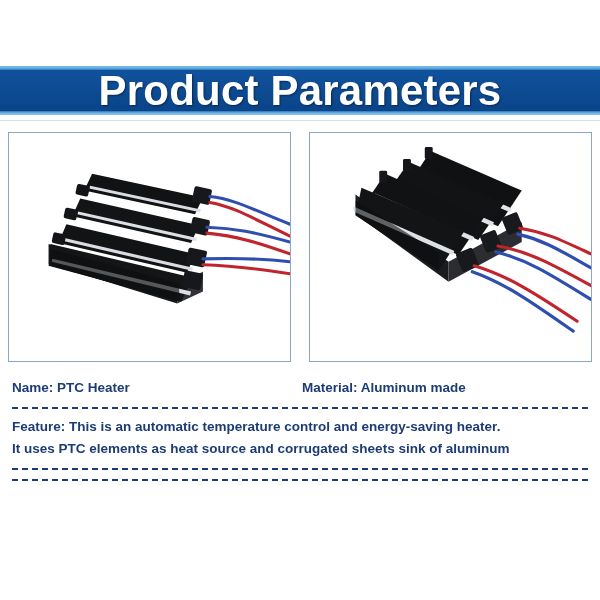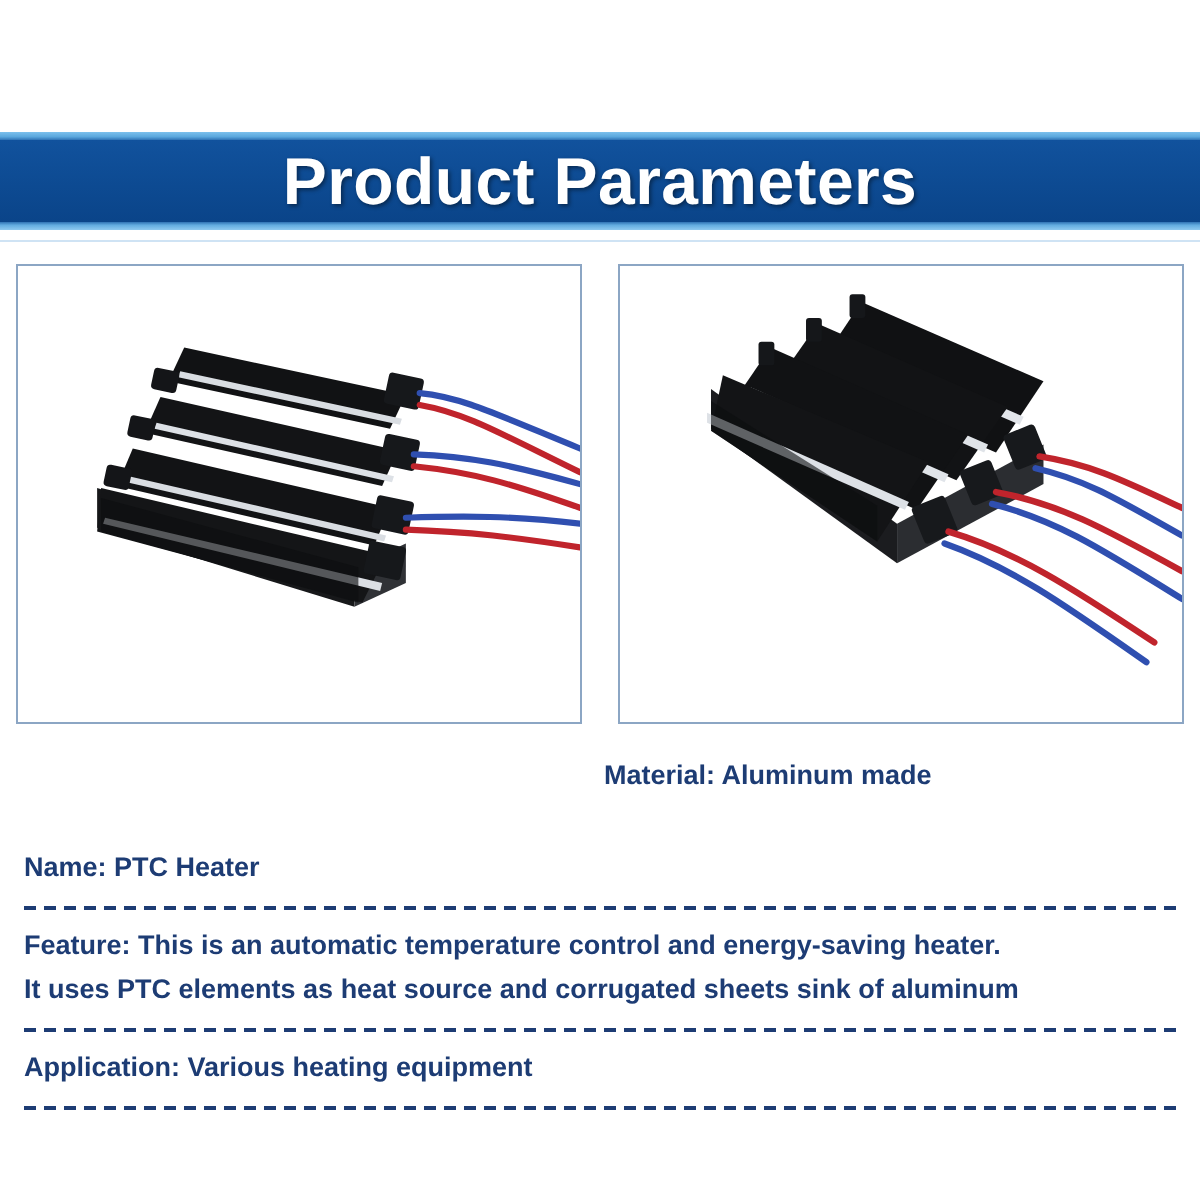--- a/index.html
+++ b/index.html
@@ -48,21 +48,21 @@
     background: linear-gradient(to bottom, #7cc0ec 0%, #5aa7dd 60%, #2e72b4 100%);
   }
   .banner-edge-bottom {
     position: absolute; left: 0; right: 0; bottom: 0; height: 4px;
     background: linear-gradient(to top, #8ec9f0 0%, #63ace0 60%, #2e72b4 100%);
   }
   .banner-title {
     position: relative;
     z-index: 3;
     color: #ffffff;
-    font-size: 33px;
+    font-size: 42px;
     font-weight: bold;
     letter-spacing: 0.2px;
     text-shadow: 1px 1px 2px rgba(0,0,0,0.45);
     line-height: 49px;
     text-align: center;
     width: 100%;
   }
 
   
   .sub-rule { height: 1px; background: #cfe3f4; margin-top: 5px; }
@@ -92,21 +92,21 @@
     color: #1d3c74;
   }
   .spec-line {
     font-size: 13.5px;
     font-weight: bold;
     color: #1d3c74;
     line-height: 20px;
     white-space: nowrap;
   }
   .spec-row-inline { display: flex; }
-  .spec-row-inline .col-left { width: 290px; flex: none; margin-top: 46px; }
+  .spec-row-inline .col-left { width: 290px; flex: none; }
 
   .dashed {
     height: 0;
     border-top: 2px dashed #1d3c74;
     margin: 9px 0 8px 0;
   }
   .para .spec-line { margin-bottom: 2px; }
 </style>
 </head>
 <body>
@@ -237,17 +237,16 @@
 
   <div class="dashed"></div>
 
   <div class="para">
     <div class="spec-line">Feature: This is an automatic temperature control and energy-saving heater.</div>
     <div class="spec-line">It uses PTC elements as heat source and corrugated sheets sink of aluminum</div>
   </div>
 
   <div class="dashed"></div>
 
-  <div class="spec-line">Application: Various heating equipment</div>
 
   <div class="dashed"></div>
 
 </div>
 
 </body></html>

